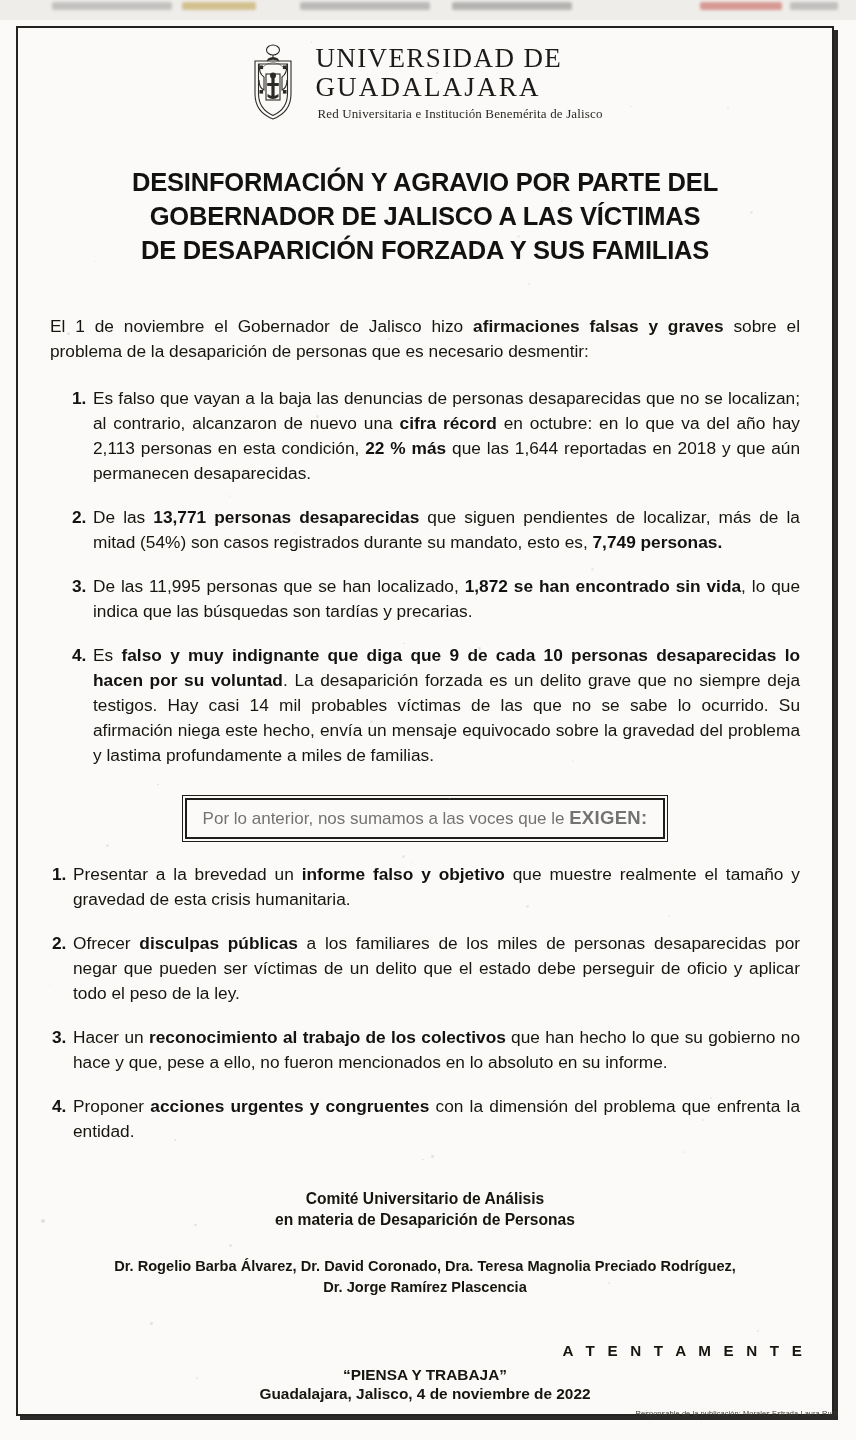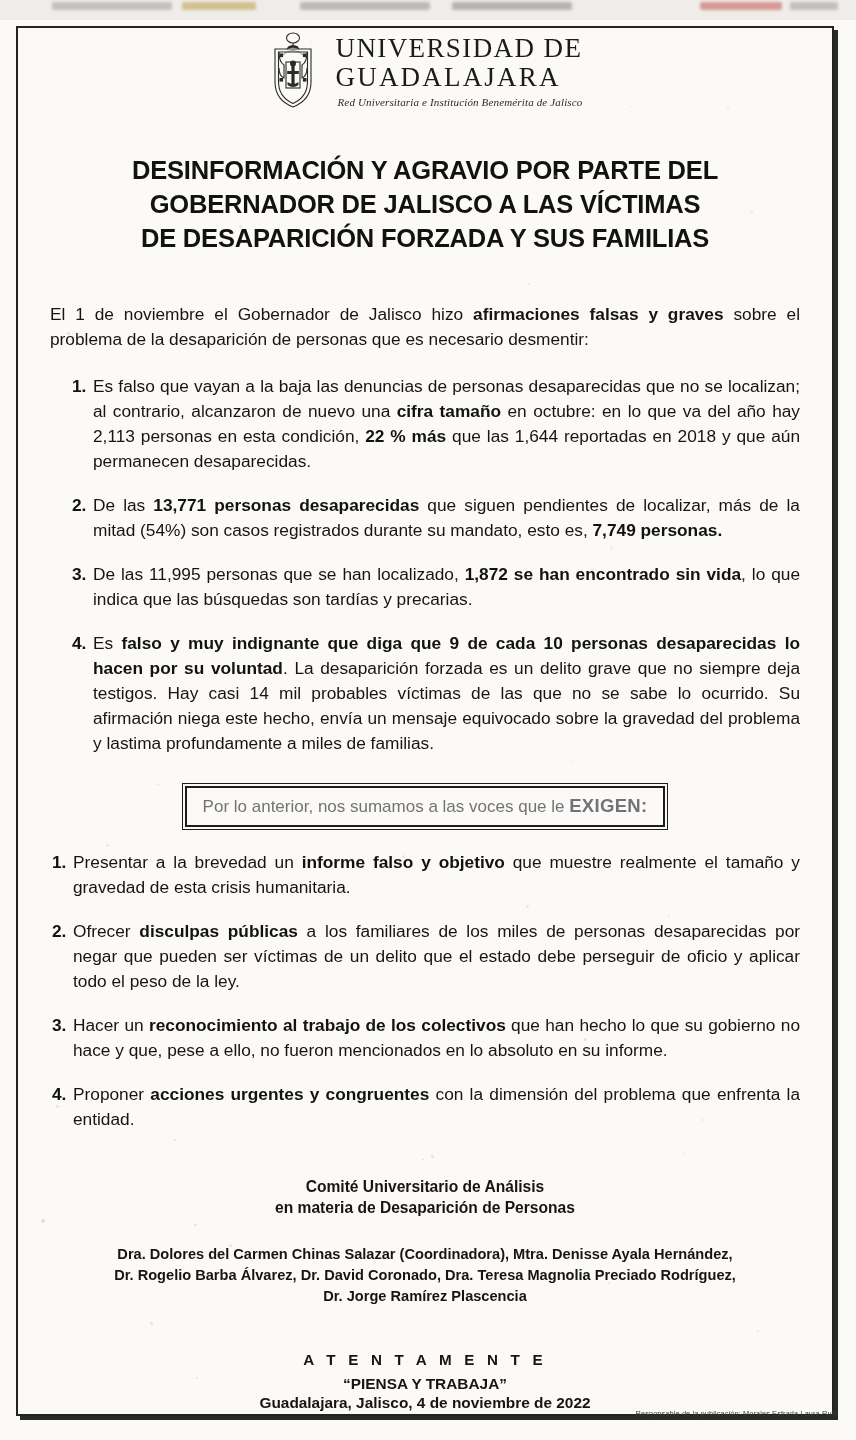--- a/index.html
+++ b/index.html
@@ -93,41 +93,40 @@
     border-radius: 50%;
     opacity: 0.55;
   }
 
   
   .masthead {
     display: flex;
     align-items: center;
     justify-content: center;
     gap: 16px;
-    padding-top: 4px;
+    padding-top: 16px;
   }
   .crest { width: 52px; height: 78px; flex: 0 0 auto; }
   .wordmark { display: flex; flex-direction: column; }
   .wordmark .line1,
   .wordmark .line2 {
     font-family: "Liberation Serif", serif;
     font-size: 27px;
     letter-spacing: 1.4px;
     color: #1b1b18;
     line-height: 1.04;
   }
   .wordmark .line2 { letter-spacing: 2.2px; }
   .wordmark .tagline {
     font-family: "Liberation Serif", serif;
-    font-size: 11px;
+    font-size: 13px;
     color: #2a2a26;
     letter-spacing: 0.15px;
     margin-top: 5px;
     padding-left: 2px;
-    font-style: italic;
   }
 
   
   .title {
     text-align: center;
     margin: 44px 8px 0 8px;
     font-size: 25.5px;
     font-weight: bold;
     line-height: 1.33;
     letter-spacing: -0.2px;
@@ -211,21 +210,21 @@
   }
   .members {
     text-align: center;
     margin-top: 26px;
     font-size: 14.6px;
     font-weight: bold;
     line-height: 1.42;
     color: #16160f;
   }
   .atentamente {
-    text-align: center;
+    text-align: right;
     margin-top: 44px;
     font-size: 15.2px;
     font-weight: bold;
     letter-spacing: 4.2px;
     color: #16160f;
   }
   .motto {
     text-align: center;
     margin-top: 5px;
     font-size: 15.4px;
@@ -313,21 +312,21 @@
       <span class="tline">DE DESAPARICIÓN FORZADA Y SUS FAMILIAS</span>
     </h1>
 
     <p class="intro">
       <span>El 1 de noviembre el Gobernador de Jalisco hizo </span><b>afirmaciones falsas y graves</b><span> sobre el problema de la desaparición de personas que es necesario desmentir:</span>
     </p>
 
     <ol class="claims">
         <li>
           <span class="num">1.</span>
-          <span class="itxt"><span>Es falso que vayan a la baja las denuncias de personas desaparecidas que no se localizan; al contrario, alcanzaron de nuevo una </span><b>cifra tamaño</b><span> en octubre: en lo que va del año hay 2,113 personas en esta condición, </span><b>22 % más</b><span> que las 1,644 reportadas en 2018 y que aún permanecen desaparecidas.</span></span>
+          <span class="itxt"><span>Es falso que vayan a la baja las denuncias de personas desaparecidas que no se localizan; al contrario, alcanzaron de nuevo una </span><b>cifra récord</b><span> en octubre: en lo que va del año hay 2,113 personas en esta condición, </span><b>22 % más</b><span> que las 1,644 reportadas en 2018 y que aún permanecen desaparecidas.</span></span>
         </li>
         <li>
           <span class="num">2.</span>
           <span class="itxt"><span>De las </span><b>13,771 personas desaparecidas</b><span> que siguen pendientes de localizar, más de la mitad (54%) son casos registrados durante su mandato, esto es, </span><b>7,749 personas.</b></span>
         </li>
         <li>
           <span class="num">3.</span>
           <span class="itxt"><span>De las 11,995 personas que se han localizado, </span><b>1,872 se han encontrado sin vida</b><span>, lo que indica que las búsquedas son tardías y precarias.</span></span>
         </li>
         <li>
@@ -362,21 +361,20 @@
           <span class="itxt"><span>Proponer </span><b>acciones urgentes y congruentes</b><span> con la dimensión del problema que enfrenta la entidad.</span></span>
         </li>
       </ol>
 
     <div class="committee">
       <div>Comité Universitario de Análisis</div>
       <div>en materia de Desaparición de Personas</div>
     </div>
 
     <div class="members">
-      <div>Dra. Dolores del Carmen Chinas Salazar (Coordinadora), Mtra. Denisse Ayala Hernández,</div>
       <div>Dr. Rogelio Barba Álvarez, Dr. David Coronado, Dra. Teresa Magnolia Preciado Rodríguez,</div>
       <div>Dr. Jorge Ramírez Plascencia</div>
     </div>
 
     <div class="atentamente">A T E N T A M E N T E</div>
     <div class="motto">“PIENSA Y TRABAJA”</div>
     <div class="place">Guadalajara, Jalisco, 4 de noviembre de 2022</div>
 
   </div>
 

